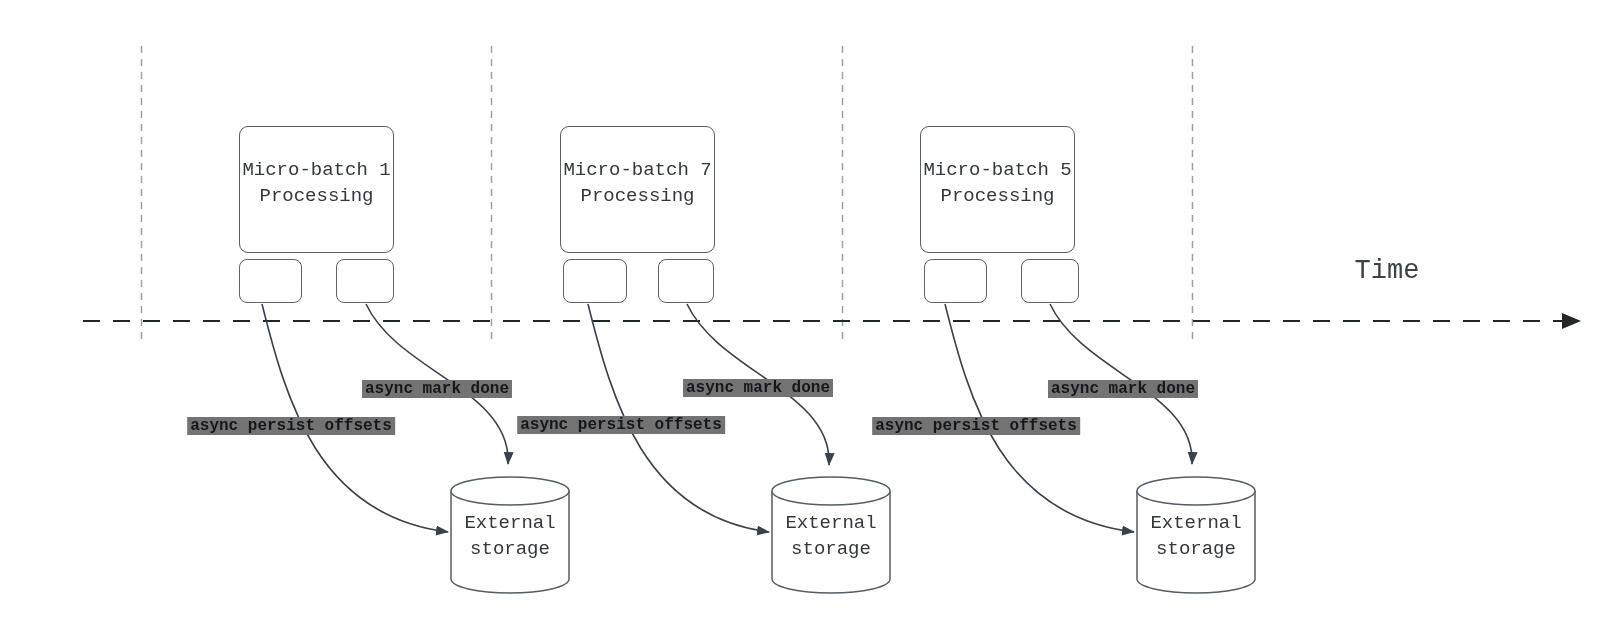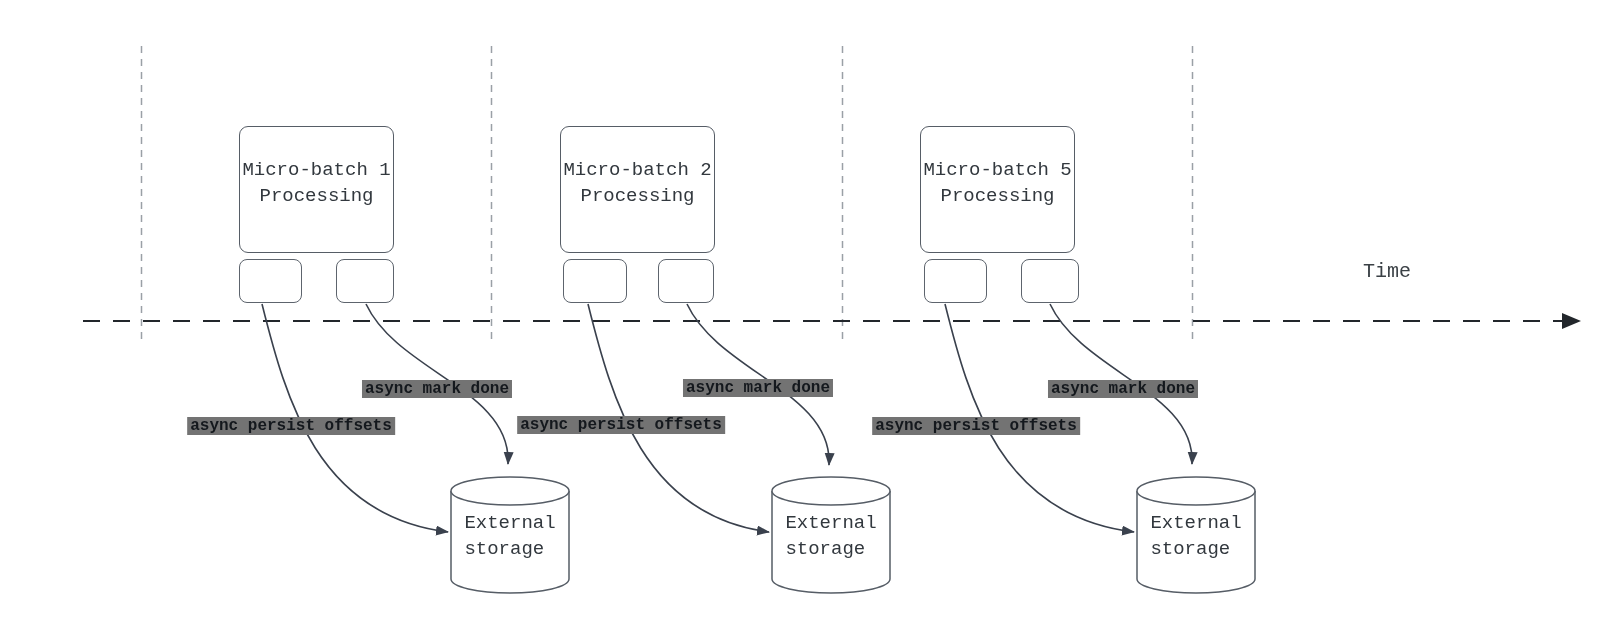--- a/index.html
+++ b/index.html
@@ -47,27 +47,27 @@
     background:#737373;
     padding:0 3px;
     white-space:nowrap;
   }
   .storage-label {
     position:absolute;
     transform:translate(-50%,-50%);
     font-size:19px;
     line-height:26px;
     color:#32383e;
-    text-align:left;
+    text-align:center;
     white-space:nowrap;
   }
   .time-label {
     position:absolute;
     transform:translate(-50%,-50%);
-    font-size:20px;
+    font-size:27px;
     color:#3b4146;
     white-space:nowrap;
   }
 </style>
 </head>
 <body>
 
 <div class="canvas">
 
   <svg class="layer" width="1600" height="642" viewBox="0 0 1600 642">
@@ -113,21 +113,21 @@
   <div class="task-box" style="left:239px; width:61px;"></div>
   <div class="task-box" style="left:336px; width:56px;"></div>
   <div class="async-label" style="left:291px; top:426px;">async persist offsets</div>
   <div class="async-label" style="left:437px; top:389px;">async mark done</div>
   <div class="storage-label" style="left:510px; top:536px;">
     <div>External</div>
     <div>storage</div>
   </div>
 
   <div class="proc-box" style="left:560px; top:126px;">
-    <span>Micro-batch 2</span>
+    <span>Micro-batch 7</span>
     <span>Processing</span>
   </div>
   <div class="task-box" style="left:563px; width:62px;"></div>
   <div class="task-box" style="left:658px; width:54px;"></div>
   <div class="async-label" style="left:621px; top:425px;">async persist offsets</div>
   <div class="async-label" style="left:758px; top:388px;">async mark done</div>
   <div class="storage-label" style="left:831px; top:536px;">
     <div>External</div>
     <div>storage</div>
   </div>

